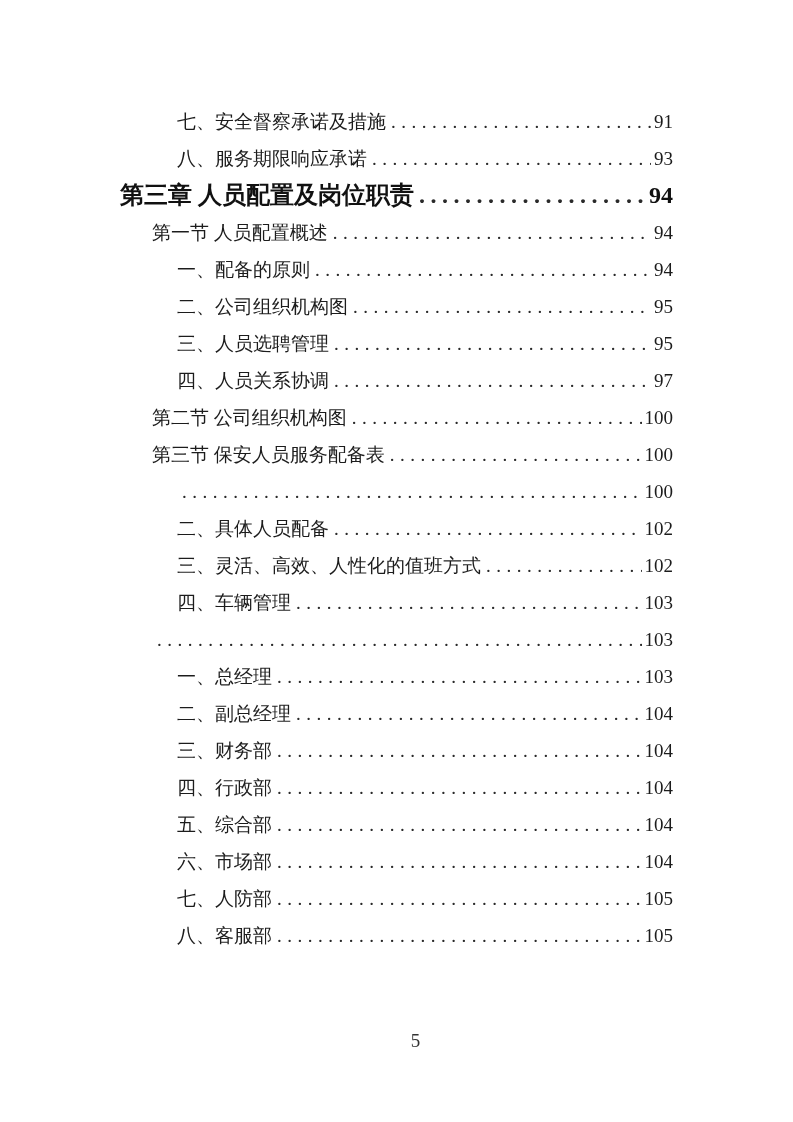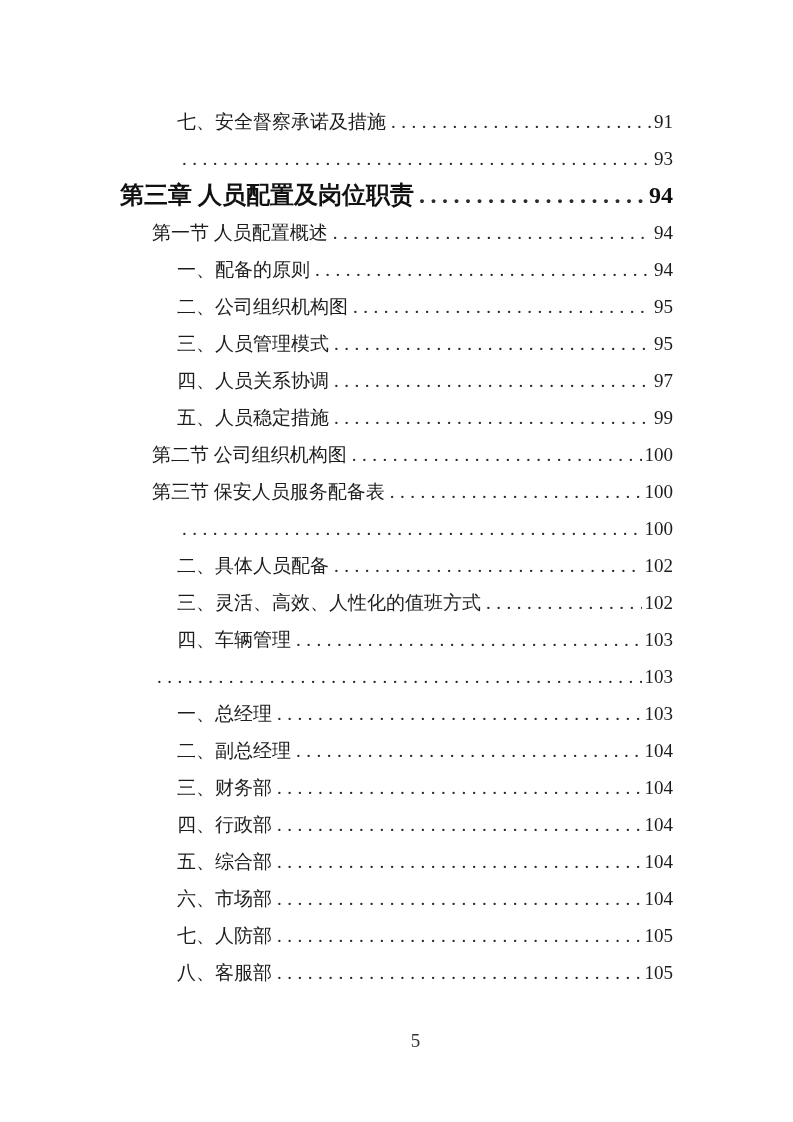--- a/index.html
+++ b/index.html
@@ -80,20 +80,21 @@
 
 <div class="page">
 
   <div class="toc">
       <div class="toc-row level-item">
       <span class="toc-title">七、安全督察承诺及措施</span>
       <span class="dots"></span>
       <span class="page-num">91</span>
     </div>
       <div class="toc-row level-item">
+      <span class="toc-title">八、服务期限响应承诺</span>
       <span class="dots"></span>
       <span class="page-num">93</span>
     </div>
       <div class="toc-row level-chapter">
       <span class="toc-title">第三章 人员配置及岗位职责</span>
       <span class="dots"></span>
       <span class="page-num">94</span>
     </div>
       <div class="toc-row level-section">
       <span class="toc-title">第一节 人员配置概述</span>
@@ -104,33 +105,28 @@
       <span class="toc-title">一、配备的原则</span>
       <span class="dots"></span>
       <span class="page-num">94</span>
     </div>
       <div class="toc-row level-item">
       <span class="toc-title">二、公司组织机构图</span>
       <span class="dots"></span>
       <span class="page-num">95</span>
     </div>
       <div class="toc-row level-item">
-      <span class="toc-title">三、人员管理模式</span>
+      <span class="toc-title">三、人员选聘管理</span>
       <span class="dots"></span>
       <span class="page-num">95</span>
     </div>
       <div class="toc-row level-item">
       <span class="toc-title">四、人员关系协调</span>
       <span class="dots"></span>
       <span class="page-num">97</span>
-    </div>
-      <div class="toc-row level-item">
-      <span class="toc-title">五、人员稳定措施</span>
-      <span class="dots"></span>
-      <span class="page-num">99</span>
     </div>
       <div class="toc-row level-section">
       <span class="toc-title">第二节 公司组织机构图</span>
       <span class="dots"></span>
       <span class="page-num">100</span>
     </div>
       <div class="toc-row level-section">
       <span class="toc-title">第三节 保安人员服务配备表</span>
       <span class="dots"></span>
       <span class="page-num">100</span>

